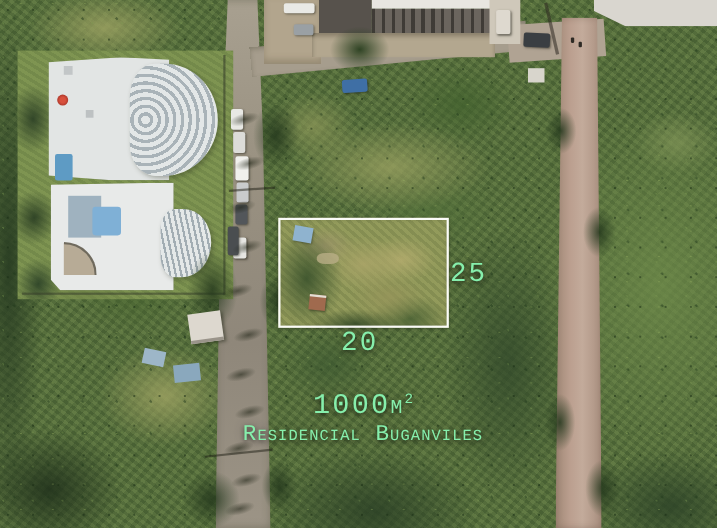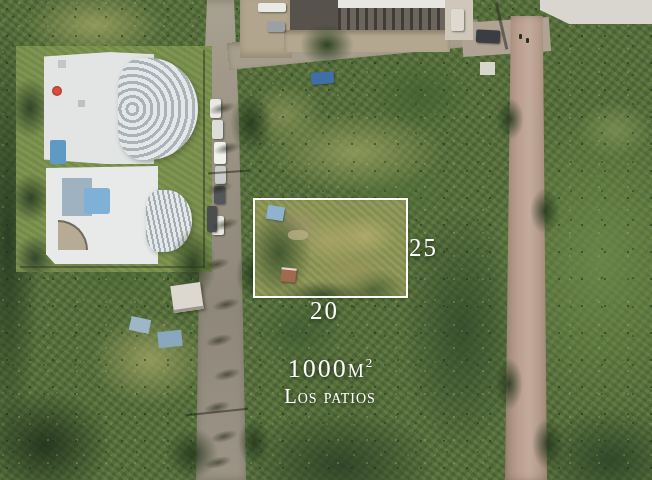--- a/index.html
+++ b/index.html
@@ -156,22 +156,22 @@
   .lot-tarp{left:267px;top:206px;width:17px;height:14px;background:#8fb3cf;transform:rotate(10deg);
     box-shadow:1px 1px 2px rgba(30,35,20,.4);}
   .lot-shack{left:281px;top:268px;width:15px;height:12px;background:#a06a4e;transform:rotate(6deg);
     border-top:2px solid #e3ded4;box-shadow:1px 1px 2px rgba(30,35,20,.5);}
   .lot-debris{left:288px;top:230px;width:20px;height:10px;background:#b9ae86;border-radius:40%;opacity:.8;}
 
   .boundary{left:253px;top:198px;width:151px;height:96px;border:2px solid rgba(255,255,255,.96);
     box-shadow:0 1px 3px rgba(0,0,0,.3), inset 0 0 3px rgba(0,0,0,.15);}
 
   
-  .ovl{color:#ffffff;font-variant:small-caps;
-    text-shadow:0 2px 4px rgba(0,0,0,.55), 0 0 10px rgba(0,0,0,.30);}
+  .ovl{color:#86efac;font-variant:small-caps;
+    text-shadow:0 2px 4px rgba(0,0,0,.55), 0 0 10px rgba(0,0,0,.30);font-family:Liberation Mono, monospace;}
   .dim{font-size:25px;letter-spacing:2px;}
   .dim-25{left:409px;top:234px;}
   .dim-40{left:310px;top:297px;}
   .caption{left:200px;top:350px;width:260px;text-align:center;line-height:22px;}
   .cap-area{font-size:26px;letter-spacing:2px;line-height:26px;margin-bottom:3px;text-align:center;}
   .cap-area sup{font-size:13px;letter-spacing:0;}
   .cap-line{font-size:20.5px;letter-spacing:1px;}
 </style>
 </head>
 <body>
@@ -258,16 +258,16 @@
   <div class="abs lot-tarp"></div>
   <div class="abs lot-shack"></div>
   <div class="abs lot-debris"></div>
   <div class="abs boundary"></div>
 
   <div class="abs ovl dim dim-25">25</div>
   <div class="abs ovl dim dim-40">20</div>
 
   <div class="abs ovl caption">
     <div class="cap-area"><span>1000m</span><sup>2</sup></div>
-    <div class="cap-line">Los patios</div>
+    <div class="cap-line">Residencial Buganviles</div>
   </div>
 
 </div>
 
 </body></html>

